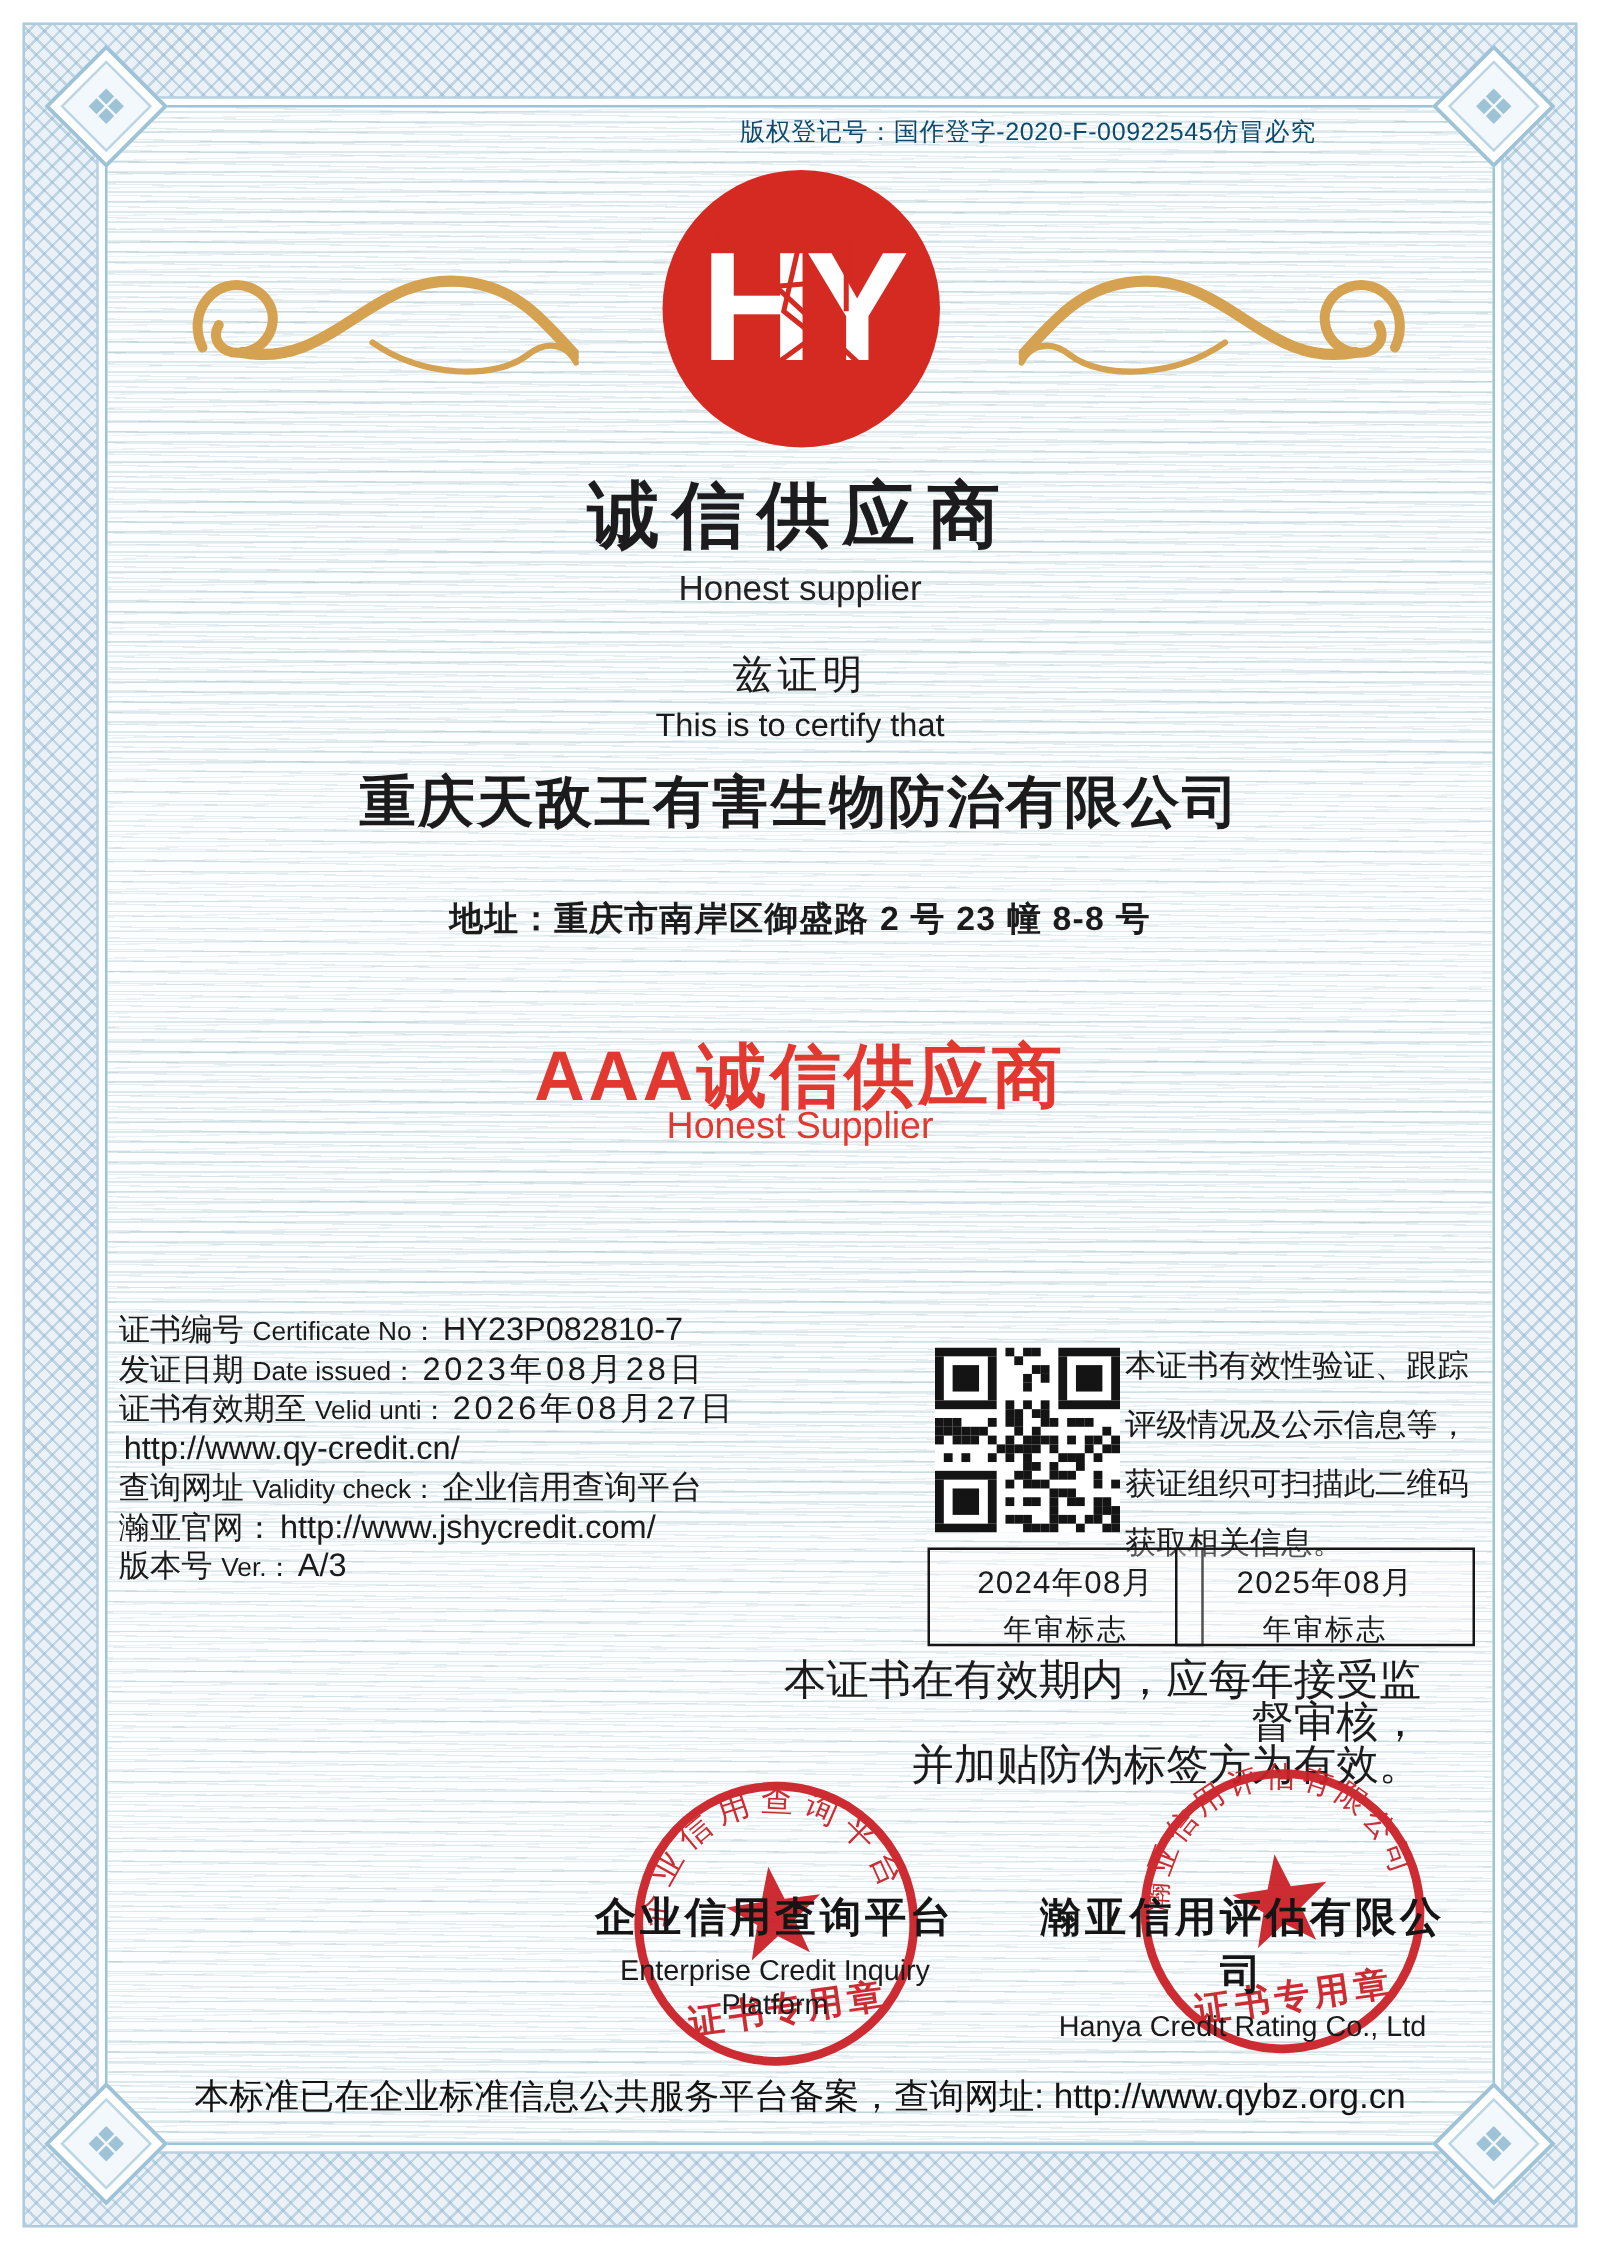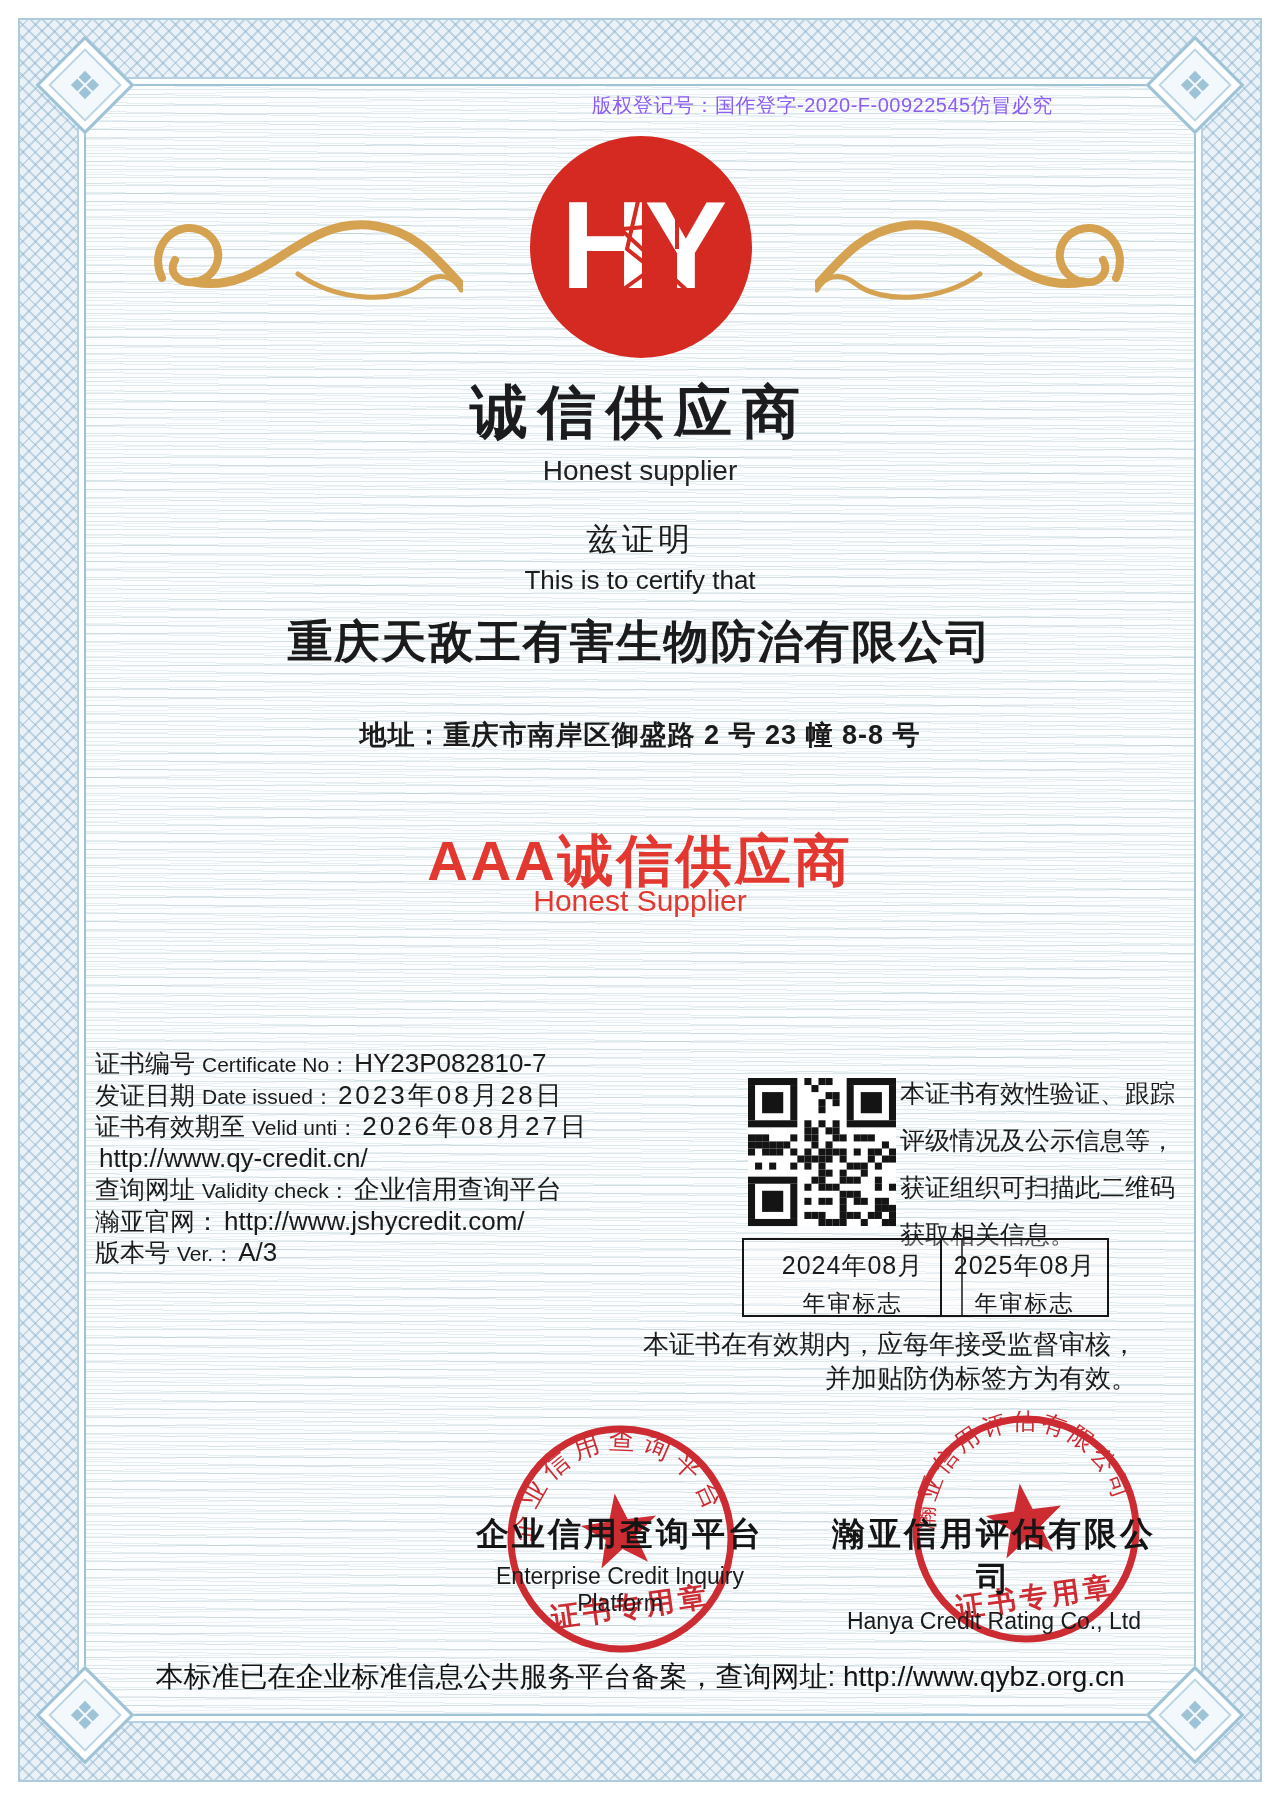--- a/index.html
+++ b/index.html
@@ -39,21 +39,21 @@
     width:9px;height:9px;margin:-10px 0 0 -10px;background:#9ec2d6;
     box-shadow:11px 0 #9ec2d6, 0 11px #9ec2d6, 11px 11px #9ec2d6;
   }
   .corner.tl{left:50px;top:50px}.corner.tr{right:50px;top:50px}
   .corner.bl{left:50px;bottom:50px}.corner.br{right:50px;bottom:50px}
 
   
   .abs{position:absolute;z-index:3;}
   .ctr{left:84px;right:84px;text-align:center;}
 
-  .copyright{top:92px;left:592px;font-size:20px;color:#8b5cf6;letter-spacing:.5px;}
+  .copyright{top:92px;left:592px;font-size:20px;color:#0c4a6e;letter-spacing:.5px;}
 
   .logo{left:525px;top:131px;width:232px;height:232px;}
   .flourish{top:192px;width:315px;height:122px;}
   .flourish.fl-left{left:148px;}
   .flourish.fl-right{left:815px;transform:scaleX(-1);}
 
   .title-cn{top:374px;font-size:58px;font-weight:bold;letter-spacing:10px;color:#1c1c1e;}
   .title-en{top:455px;font-size:28px;color:#222;}
   .certify-cn{top:518px;font-size:32px;letter-spacing:4px;}
   .certify-en{top:565px;font-size:26px;}
@@ -71,25 +71,25 @@
   .details .val.spread{letter-spacing:3px;}
 
   .qr{left:748px;top:1078px;width:148px;height:148px;background:#ffffff;}
   .qr-note{left:900px;top:1070px;width:290px;font-size:25px;line-height:47px;text-align:left;}
 
   .badge{
     position:absolute;z-index:3;top:1238px;height:79px;border:2px solid #161616;
     text-align:center;box-sizing:border-box;padding-top:9px;background:rgba(255,255,255,.25);
   }
   .badge.b1{left:742px;width:221px;}
-  .badge.b2{left:940px;width:169px;}
+  .badge.b2{left:940px;width:240px;}
   .badge .bline1{font-size:25px;letter-spacing:1px;}
   .badge .bline2{font-size:23px;margin-top:6px;letter-spacing:2px;}
 
-  .review-note{right:143px;top:1327px;width:520px;text-align:right;font-size:26px;line-height:34px;}
+  .review-note{right:143px;top:1327px;width:520px;text-align:right;font-size:34px;line-height:34px;}
 
   .seal{position:absolute;z-index:4;width:236px;height:236px;opacity:.95;}
   .seal.s-left{left:503px;top:1421px;transform:rotate(-8deg);}
   .seal.s-right{left:908px;top:1411px;transform:rotate(-8deg);}
 
   .org{position:absolute;z-index:5;text-align:center;}
   .org.o-left{left:455px;top:1512px;width:330px;}
   .org.o-right{left:820px;top:1512px;width:348px;}
   .org .ocn{font-size:33px;font-weight:bold;letter-spacing:3px;color:#151515;}
   .org .oen{font-size:23px;margin-top:6px;color:#1a1a1a;}

